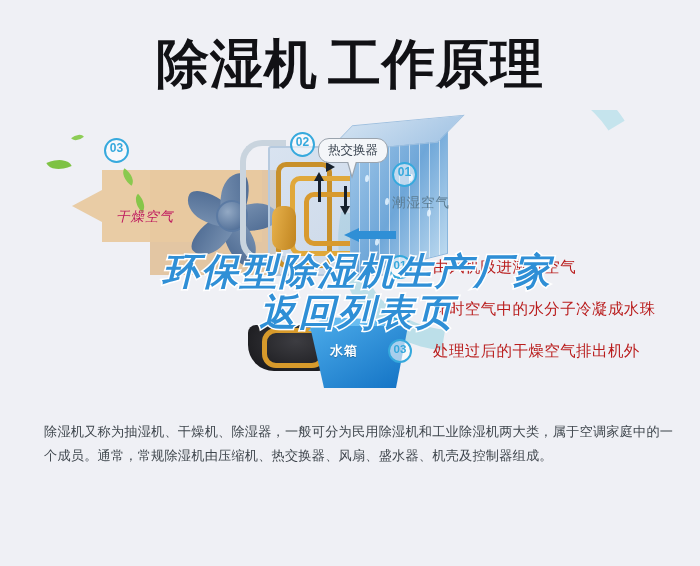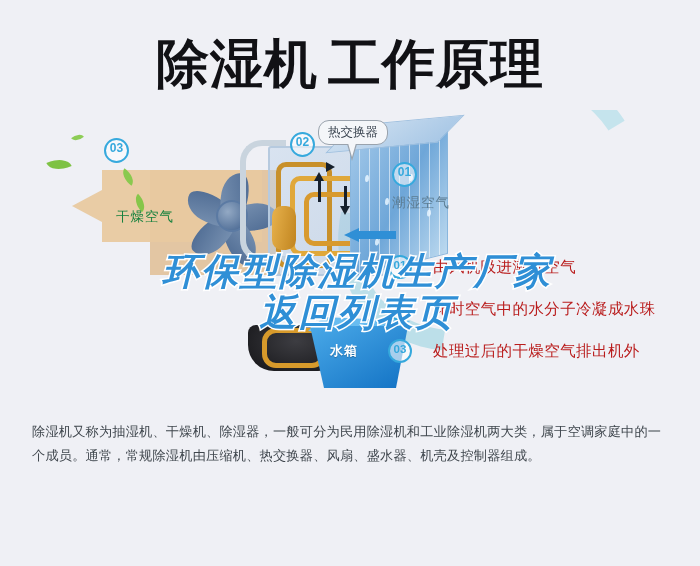--- a/index.html
+++ b/index.html
@@ -165,38 +165,38 @@
     border:2px solid #36a9dd;color:#36a9dd;
     font-size:12px;font-weight:bold;line-height:17px;text-align:center;
     background:rgba(255,255,255,.55);
   }
   .m03{left:104px;top:28px;}
   .m02{left:290px;top:22px;}
   .m01{left:392px;top:52px;}
 
   
   .callout{
-    position:absolute;left:318px;top:10px;
+    position:absolute;left:318px;top:28px;
     padding:3px 9px;border:1.5px solid #9aa3ad;border-radius:11px;
     background:#f4f6f9;color:#3c4652;font-size:12.5px;white-space:nowrap;
   }
   .callout:after{
     content:"";position:absolute;left:28px;bottom:-17px;
     width:0;height:0;border-left:5px solid transparent;border-right:5px solid transparent;
     border-top:17px solid #9aa3ad;
   }
   .callout:before{
     content:"";position:absolute;left:29px;bottom:-13px;z-index:2;
     width:0;height:0;border-left:4px solid transparent;border-right:4px solid transparent;
     border-top:14px solid #f4f6f9;
   }
 
   
   .lbl{position:absolute;color:#5a646e;font-size:13.5px;letter-spacing:1px;white-space:nowrap;}
-  .lbl-dry{left:116px;top:98px;color:#15803d;}
+  .lbl-dry{left:116px;top:98px;color:#be185d;font-style:italic;}
   .lbl-humid{left:392px;top:84px;color:#5c7c92;}
 
   
   .steps{position:absolute;left:388px;top:145px;}
   .step{display:flex;align-items:center;margin-bottom:18px;}
   .step-num{
     width:20px;height:20px;border-radius:50%;border:2px solid #35a8dc;
     color:#35a8dc;font-size:11.5px;font-weight:bold;line-height:16px;text-align:center;
     margin-right:7px;flex:0 0 auto;background:rgba(255,255,255,.6);
   }
@@ -214,21 +214,21 @@
     paint-order:stroke fill;
     font-family:"DejaVu Sans","Liberation Sans",sans-serif;
   }
   .overlay .ln.l2{margin-top:-2px;}
 
   
   .para{
     position:absolute;left:32px;width:640px;
     color:#3f464d;font-size:13.2px;line-height:24px;letter-spacing:.2px;
   }
-  .para.p1{top:420px;}
+  .para.p1{top:420px;margin-left:12px;}
   .para.p2{top:490px;}
   .para b{font-weight:bold;color:#333a41;}
 </style>
 </head>
 <body>
 
 <div class="page">
 
   <div class="title-wrap">
     <div class="title">

